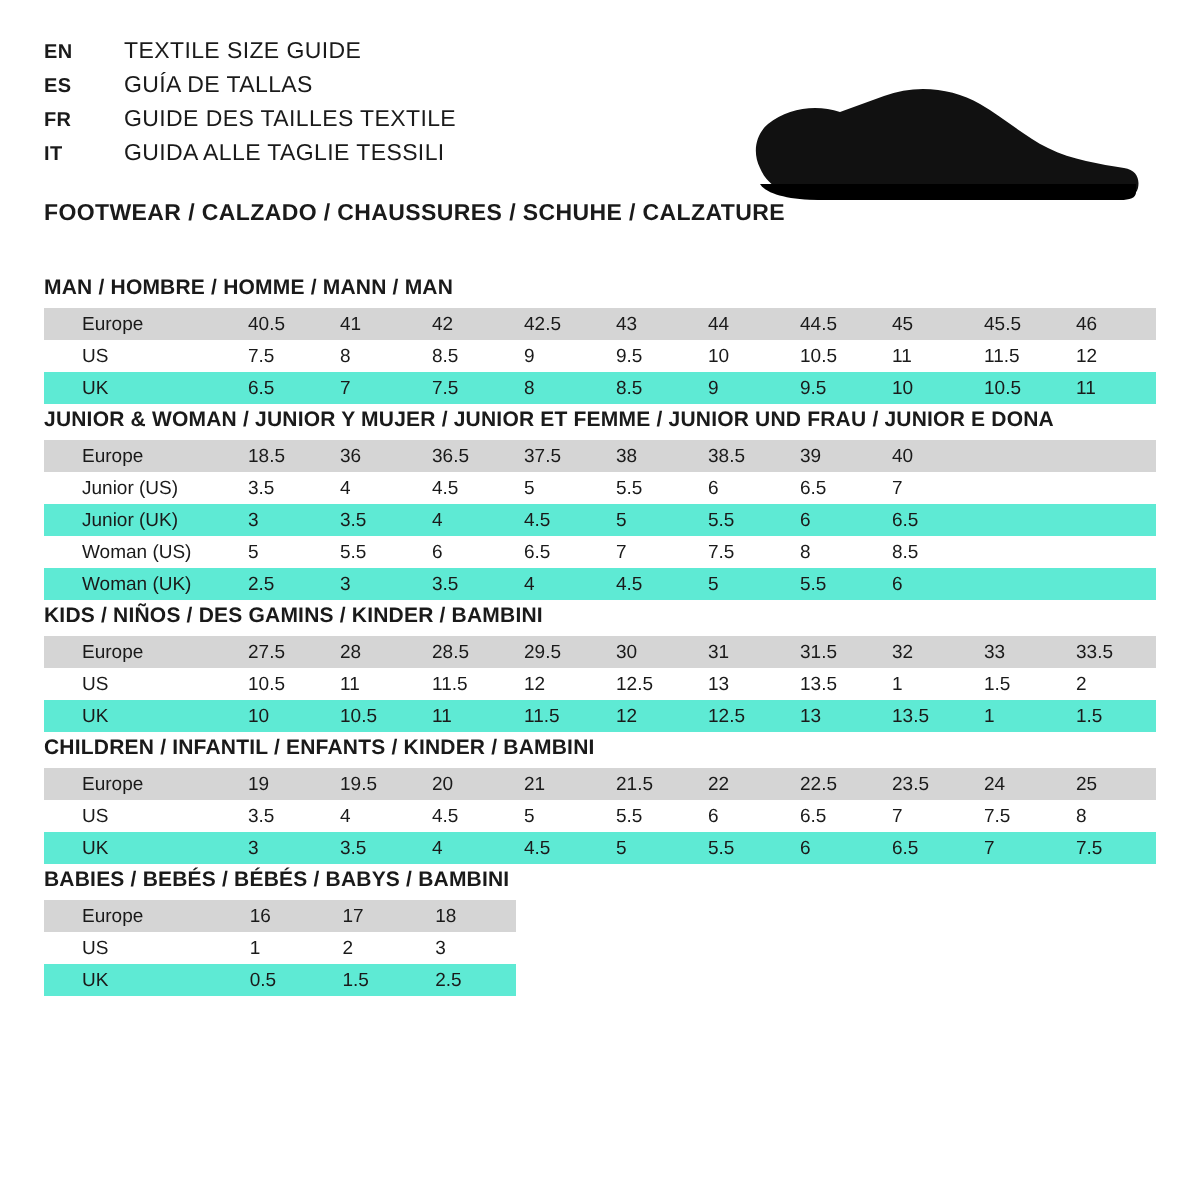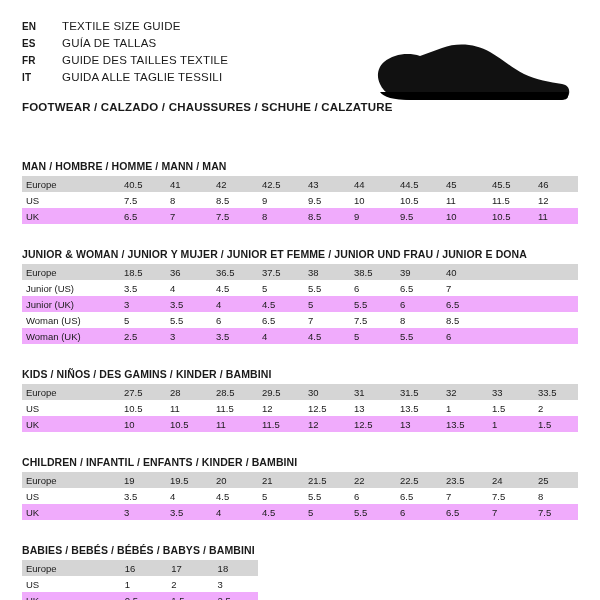--- a/index.html
+++ b/index.html
@@ -58,21 +58,21 @@
   .shoe {
     position: absolute;
     top: 14px;
     right: 6px;
     width: 200px;
     height: 80px;
   }
 
   
   .block {
-    margin-top: 24px;
+    margin-top: 2px;
   }
   .block-title {
     font-size: 10.5px;
     font-weight: bold;
     letter-spacing: .1px;
     padding-bottom: 4px;
   }
   table.size {
     border-collapse: collapse;
     table-layout: fixed;
@@ -83,24 +83,24 @@
     padding: 0 0 0 6px;
     vertical-align: middle;
     white-space: nowrap;
     overflow: hidden;
   }
   table.size tr.head td {
     background: #d5d5d5;
     font-weight: normal;
   }
   table.size tr.alt td {
-    background: #f0abfc;
+    background: #5eead4;
   }
   table.size td.label {
-    padding-left: 4px;
+    padding-left: 19px;
   }
   .w-full { width: 556px; }
   .w-babies { width: 236px; }
 </style>
 </head>
 <body>
 
 <div class="page">
 
   <div class="header">

